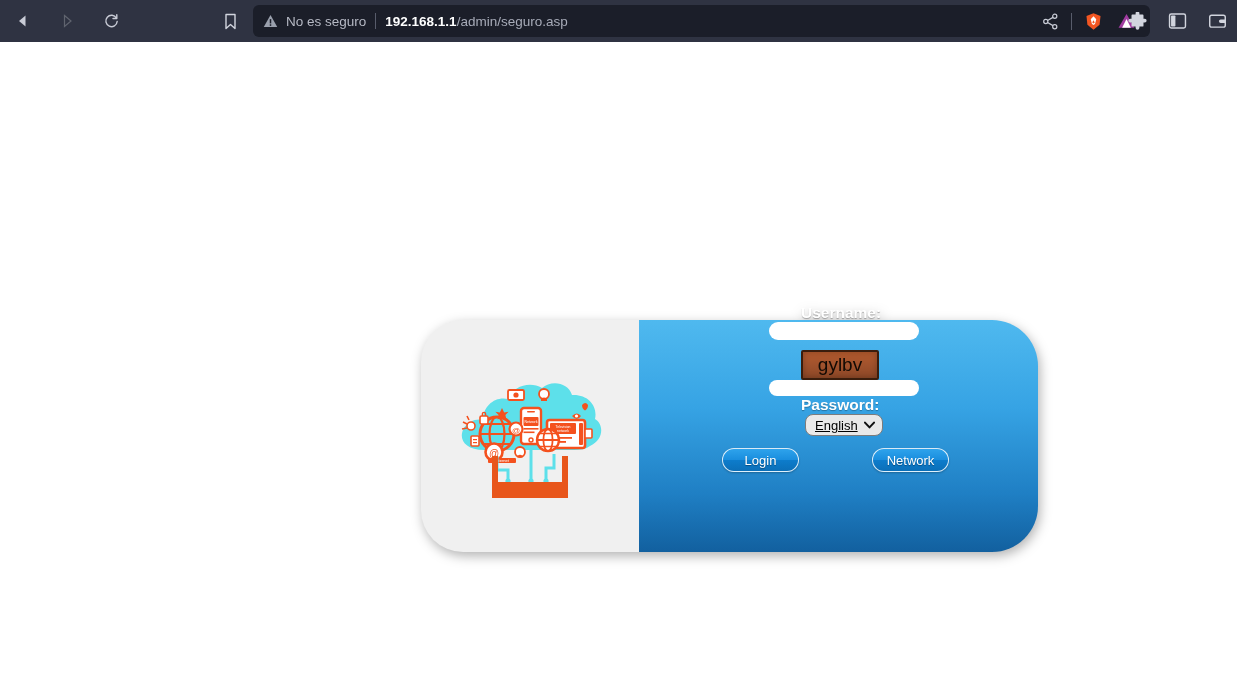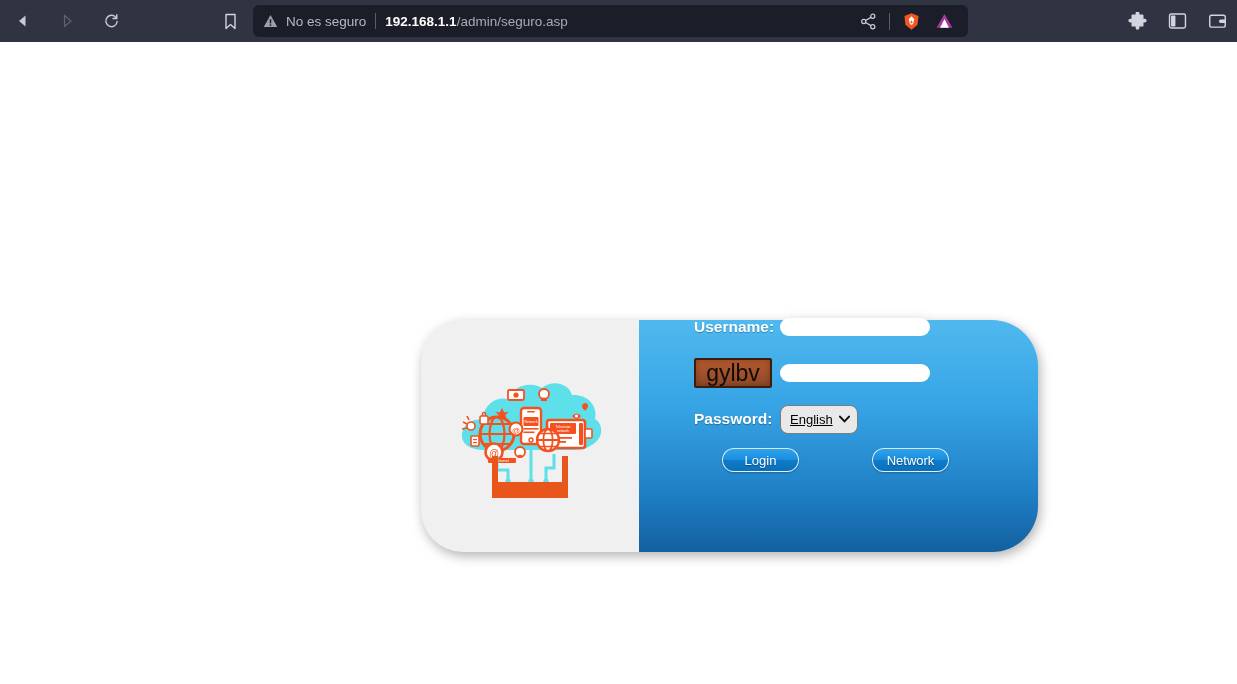--- a/index.html
+++ b/index.html
@@ -41,21 +41,21 @@
     position: absolute;
     left: 215px;
     width: 30px; height: 30px;
     display: flex; align-items: center; justify-content: center;
   }
 
   .omnibox {
     position: absolute;
     left: 253px;
     top: 5px;
-    width: 715px;
+    width: 897px;
     height: 32px;
     background: #1b1e29;
     border-radius: 6px;
     display: flex;
     align-items: center;
     padding: 0 10px;
     justify-content: space-between;
   }
 
   .warn-icon { margin-right: 8px; display:flex; align-items:center; }
@@ -153,20 +153,21 @@
     position: absolute;
     left: 55px;
     top: -16px;
     width: 300px;
   }
 
   .row {
     display: flex;
     align-items: center;
     height: 46px;
+    flex-direction: column;
   }
 
   .field-label {
     color: #ffffff;
     font-size: 15.5px;
     font-weight: bold;
     text-shadow: 0 1px 1px rgba(0,0,0,0.30);
     width: 86px;
     flex-shrink: 0;
   }
@@ -186,39 +187,39 @@
   .captcha-img {
     width: 78px;
     height: 30px;
     background: linear-gradient(to bottom, #b35a2d 0%, #a0522d 50%, #8e4827 100%);
     border: 2px solid #3a1d0c;
     border-radius: 2px;
     display: flex;
     align-items: center;
     justify-content: center;
     color: #120a04;
-    font-size: 23px;
+    font-size: 19px;
     font-family: "Liberation Sans", sans-serif;
     letter-spacing: 0px;
     flex-shrink: 0;
     margin-right: 8px;
     box-shadow: inset 0 0 6px rgba(0,0,0,0.25);
   }
 
   .lang-select {
     appearance: none;
     -webkit-appearance: none;
     background: #e9e9e9;
     border: 1px solid #7c7c7c;
     border-radius: 8px;
     font-size: 13px;
     font-family: "Liberation Sans", sans-serif;
     color: #000;
     padding: 2px 24px 2px 9px;
-    height: 29px;
+    height: 22px;
     outline: none;
     text-decoration: underline;
   }
   .select-wrap { position: relative; display: inline-flex; align-items: center; }
   .select-caret {
     position: absolute;
     right: 8px;
     pointer-events: none;
     display: flex;
   }

